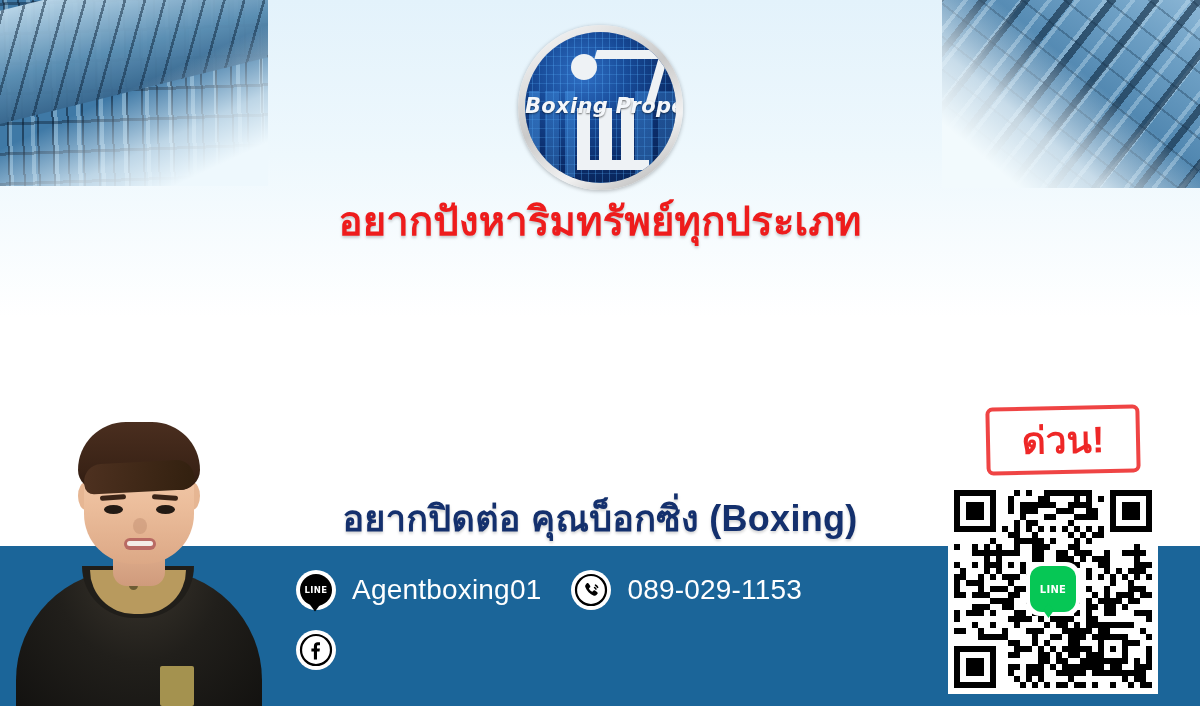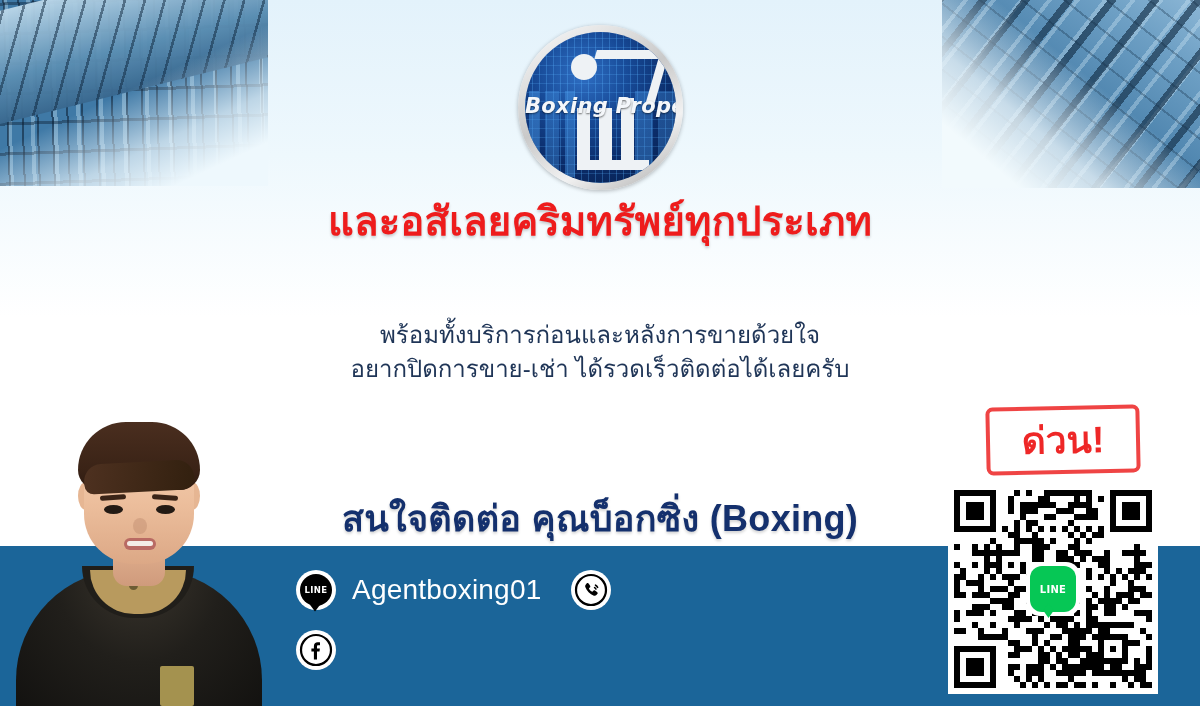--- a/index.html
+++ b/index.html
@@ -298,30 +298,26 @@
         <i class="lb1"></i>
           <i class="lb2"></i>
           <i class="lb3"></i>
         <div class="logo-bar-foot"></div>
       </div>
       <div class="logo-text">Boxing Property</div>
     </div>
   </div>
 
   <div class="headline">
-    <div>และอสัเลยคริมทรัพย์ทุกประเภท</div>
+    <div>อยากปังหาริมทรัพย์ทุกประเภท</div>
   </div>
 
-  <div class="subcopy">
-    <div>พร้อมทั้งบริการก่อนและหลังการขายด้วยใจ</div>
-    <div>อยากปิดการขาย-เช่า ได้รวดเร็วติดต่อได้เลยครับ</div>
-  </div>
-
-
-  <div class="contact-head">สนใจติดต่อ คุณบ็อกซิ่ง (Boxing)</div>
+
+
+  <div class="contact-head">อยากปิดต่อ คุณบ็อกซิ่ง (Boxing)</div>
 
   <div class="stamp">ด่วน!</div>
 
   <div class="bluebar"></div>
 
   <div class="portrait">
     <div class="p-shoulders"></div>
     <div class="p-collar2"></div>
     <div class="p-collar"></div>
     <div class="p-badge"></div>
@@ -352,20 +348,21 @@
       <span class="ctext">Agentboxing01</span>
       <span class="gap"></span>
       <div class="ic ic-white">
         <svg width="34" height="34" viewBox="0 0 34 34" aria-hidden="true">
           <circle cx="17" cy="17" r="15" fill="none" stroke="#000" stroke-width="2.2"></circle>
           <path d="M12.6 10.4c.7-.6 1.7-.5 2.2.3l1.3 2c.4.6.3 1.4-.3 1.9l-.9.7c.6 1.6 1.9 2.9 3.5 3.5l.7-.9c.5-.6 1.3-.7 1.9-.3l2 1.3c.8.5.9 1.5.3 2.2l-.9 1c-.6.7-1.6.9-2.5.6-4-1.4-7.2-4.6-8.6-8.6-.3-.9-.1-1.9.6-2.5z" fill="#000"></path>
           <path d="M21.5 12.2a5 5 0 0 1 2.1 2.2" fill="none" stroke="#000" stroke-width="1.6" stroke-linecap="round"></path>
           <path d="M20.6 14.6a3 3 0 0 1 1.3 1.4" fill="none" stroke="#000" stroke-width="1.6" stroke-linecap="round"></path>
         </svg>
       </div>
+      <span class="ctext num">089-029-1153</span>
     </div>
 
     <div class="row">
       <div class="ic ic-white">
         <svg width="34" height="34" viewBox="0 0 34 34" aria-hidden="true">
           <circle cx="17" cy="17" r="15" fill="none" stroke="#000" stroke-width="2.2"></circle>
           <path d="M19.4 12.2h1.6V9.4c-.3 0-1.2-.1-2.3-.1-2.3 0-3.8 1.4-3.8 3.9v2.2h-2.5v3.1h2.5v7.9h3.1v-7.9h2.5l.4-3.1h-2.9v-1.9c0-.9.2-1.3 1.4-1.3z" fill="#000"></path>
         </svg>
       </div>
     </div>

